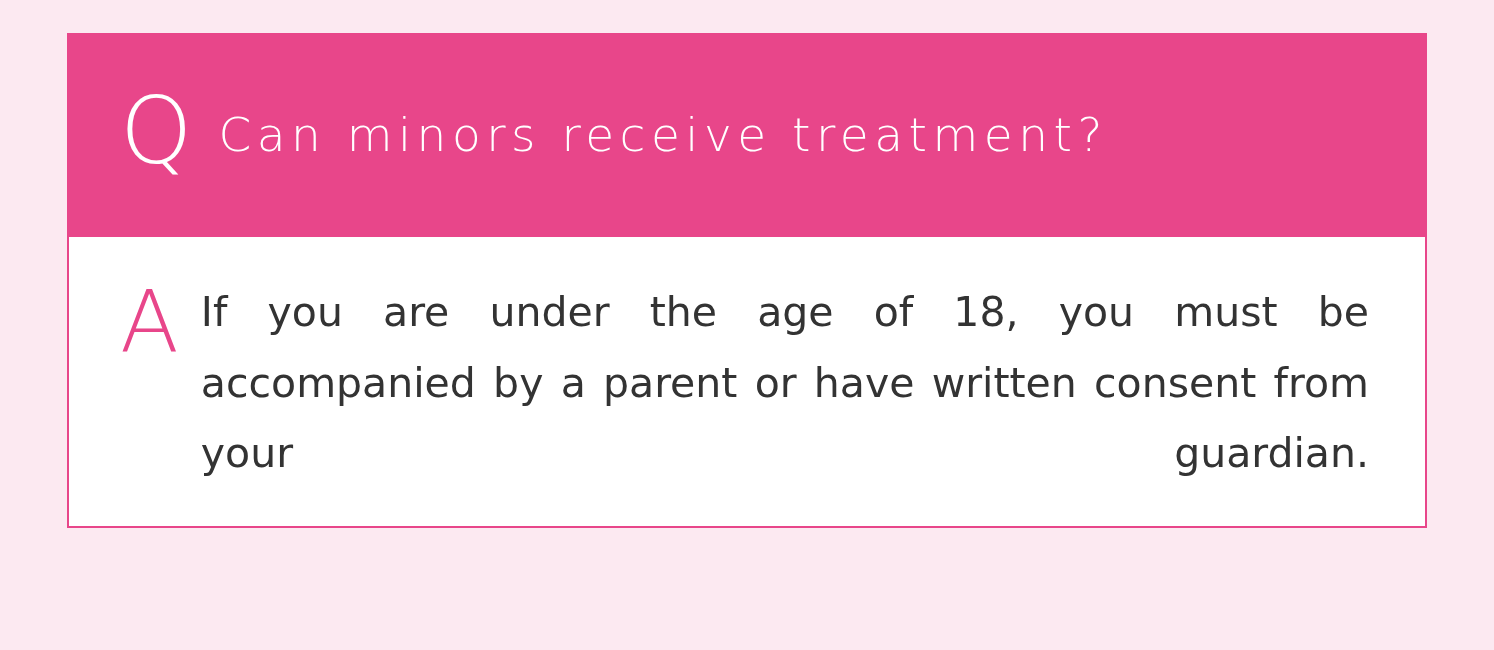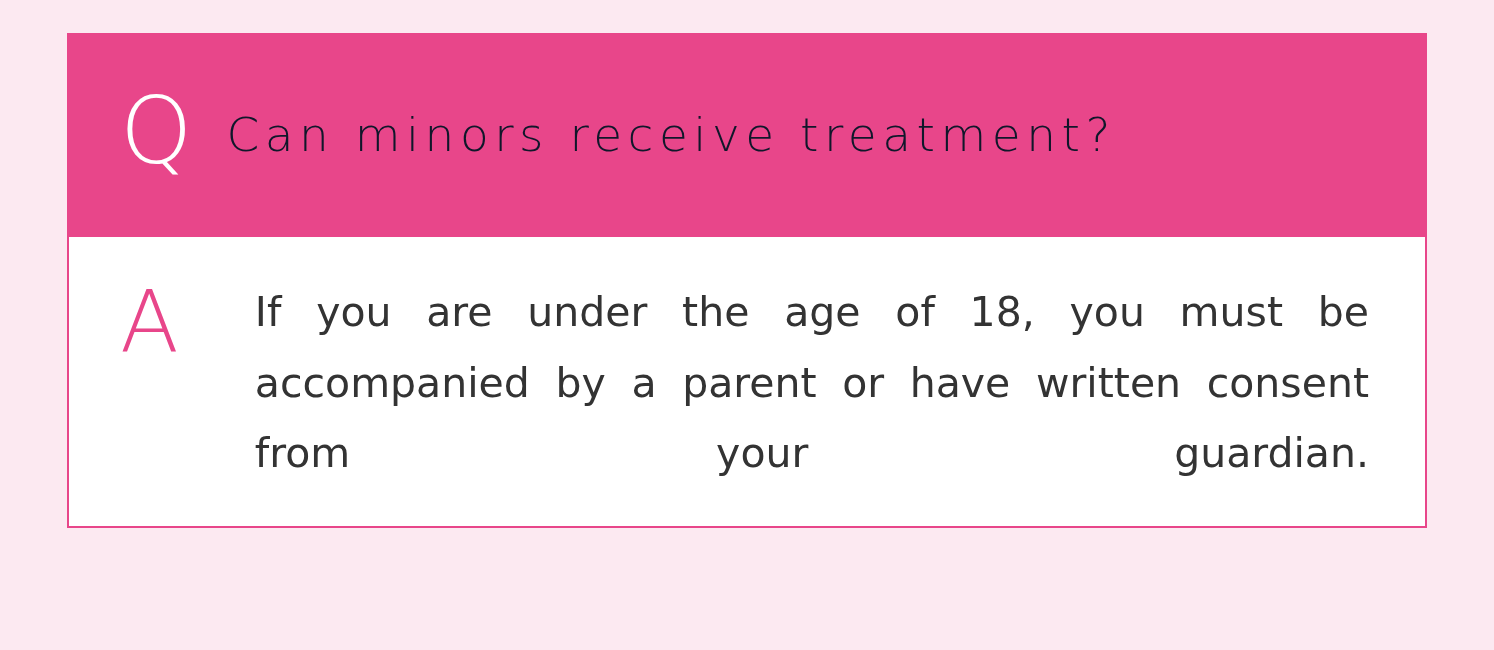--- a/index.html
+++ b/index.html
@@ -36,26 +36,26 @@
     color: #ffffff;
     font-size: 92px;
     font-weight: 300;
     line-height: 1;
     font-family: "DejaVu Sans", sans-serif;
     flex: 0 0 auto;
     margin-top: -6px;
   }
 
   .question-text {
-    color: #0f172a;
+    color: #ffffff;
     font-size: 47px;
     font-weight: 300;
     letter-spacing: 5.5px;
     line-height: 1.1;
-    margin-left: 34px;
+    margin-left: 26px;
     white-space: nowrap;
     font-family: "DejaVu Sans", sans-serif;
   }
 
   
   .answer-body {
     background: #ffffff;
     border: 2px solid #e8468a;
     border-top: none;
     height: 291px;
@@ -73,21 +73,21 @@
     font-family: "DejaVu Sans", sans-serif;
     margin-top: 2px;
   }
 
   .answer-text {
     color: #333333;
     font-size: 41px;
     font-weight: 400;
     line-height: 1.72;
     text-align: justify;
-    margin-left: 76px;
+    margin-left: 22px;
     flex: 1 1 auto;
     font-family: "DejaVu Sans", sans-serif;
   }
   .answer-text::after {
     content: "";
     display: inline-block;
     width: 100%;
   }
 </style>
 </head>

